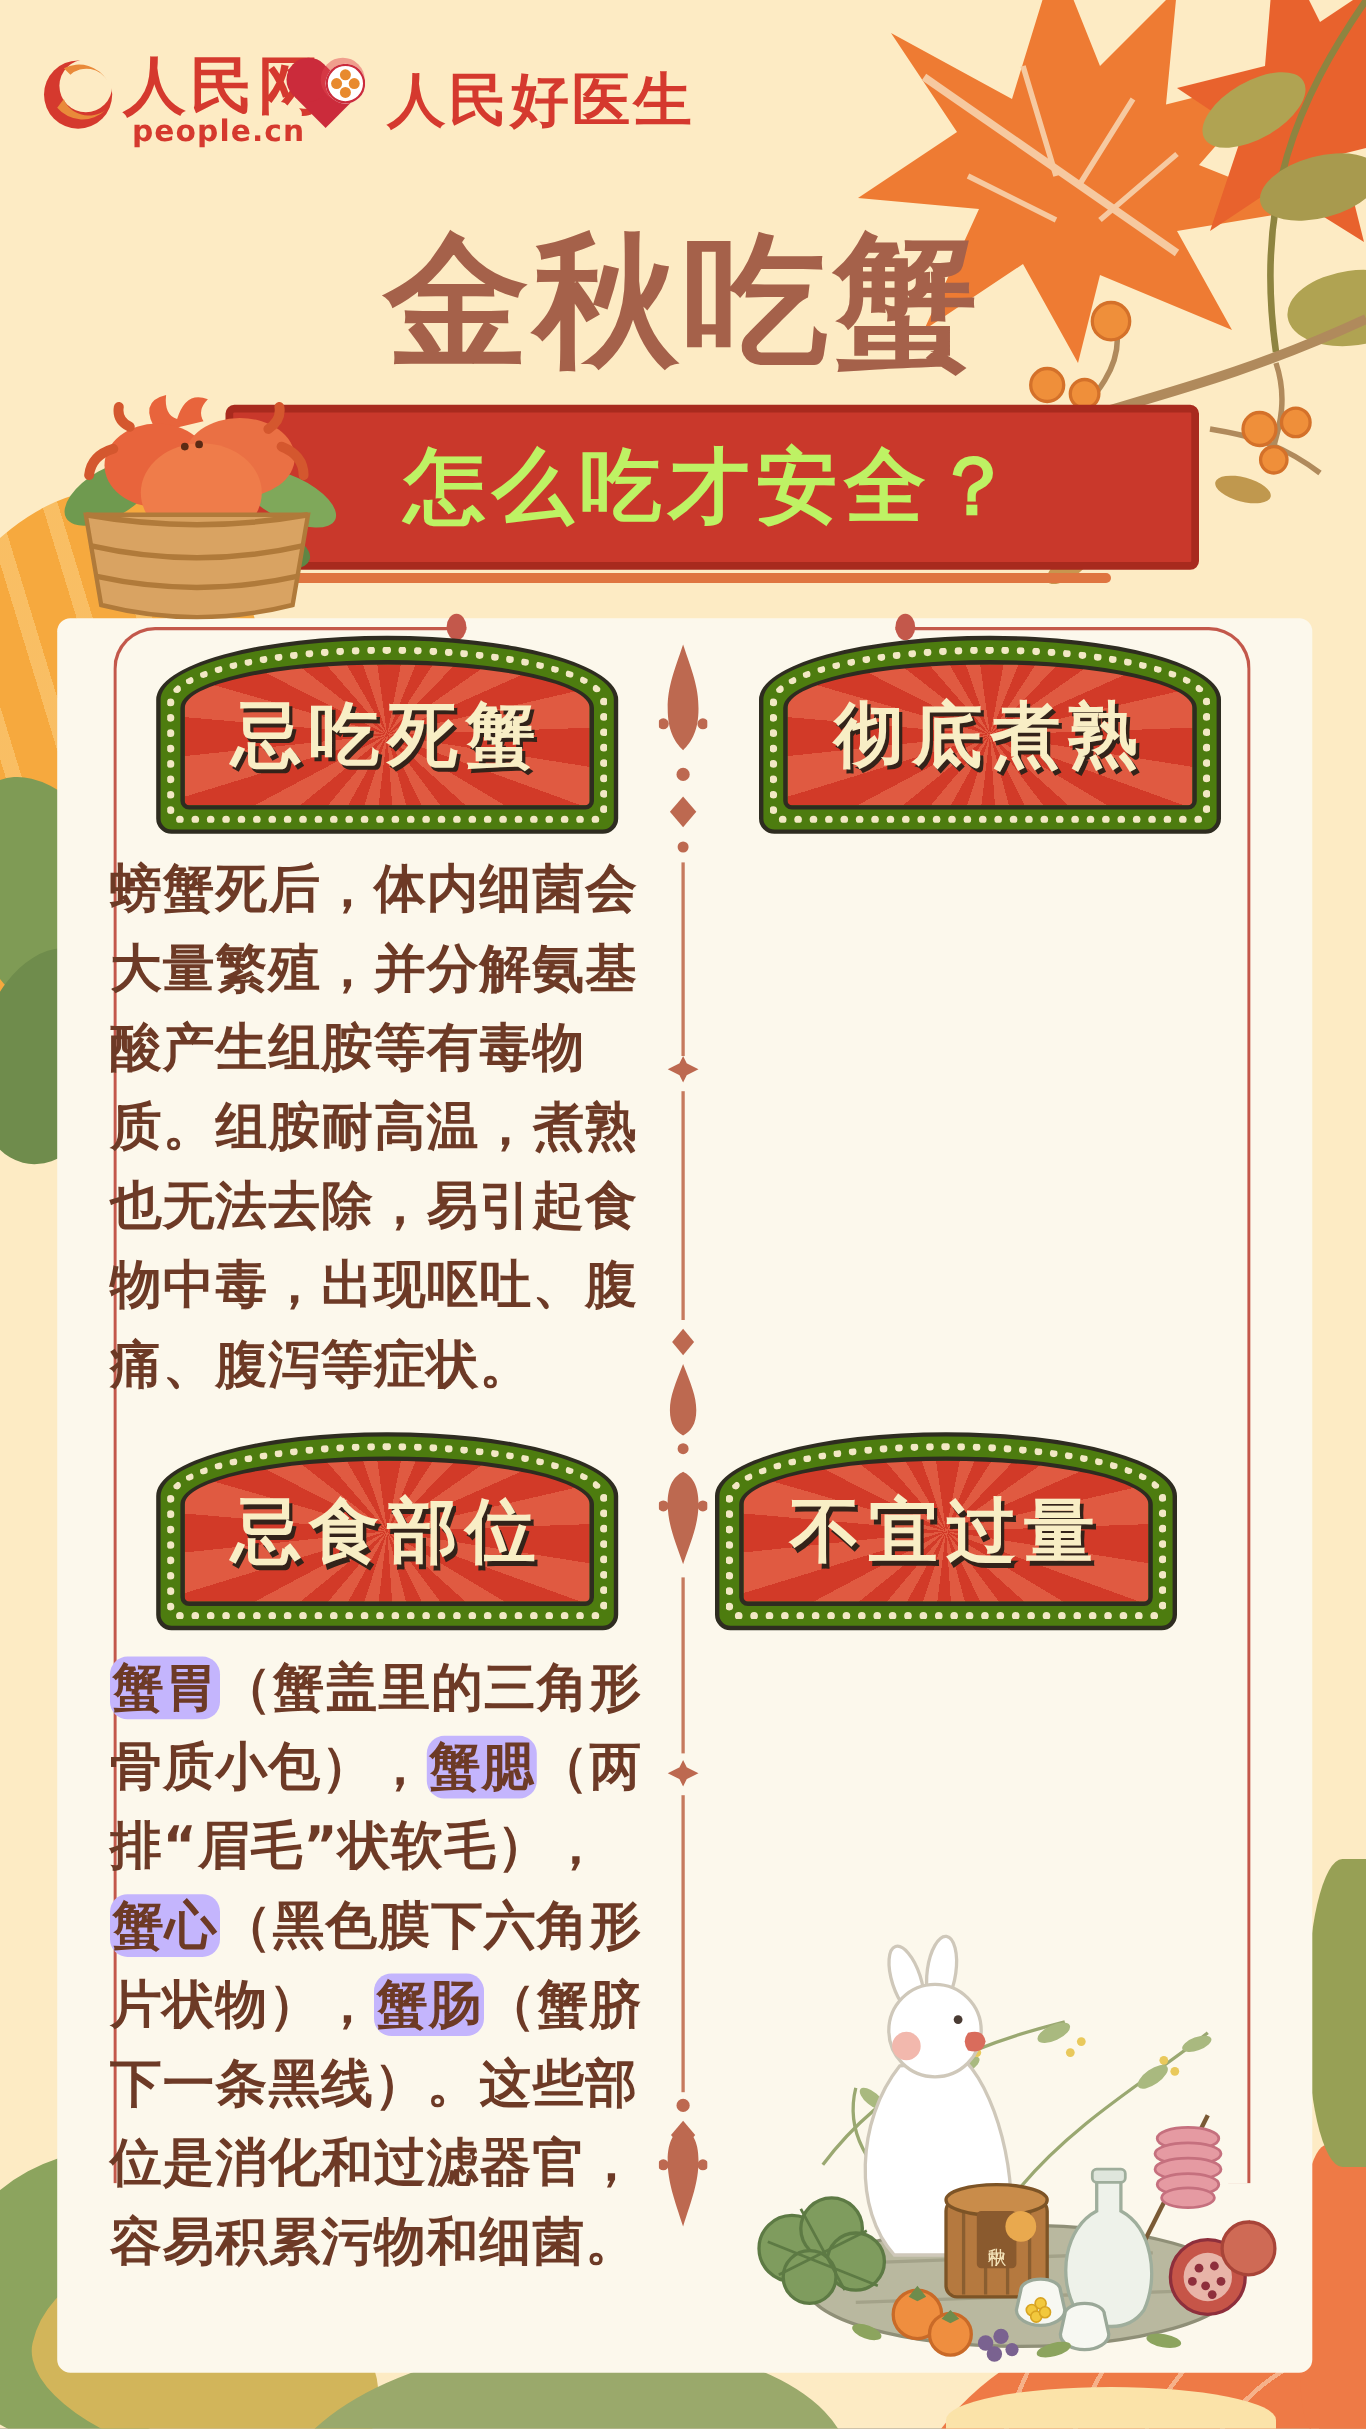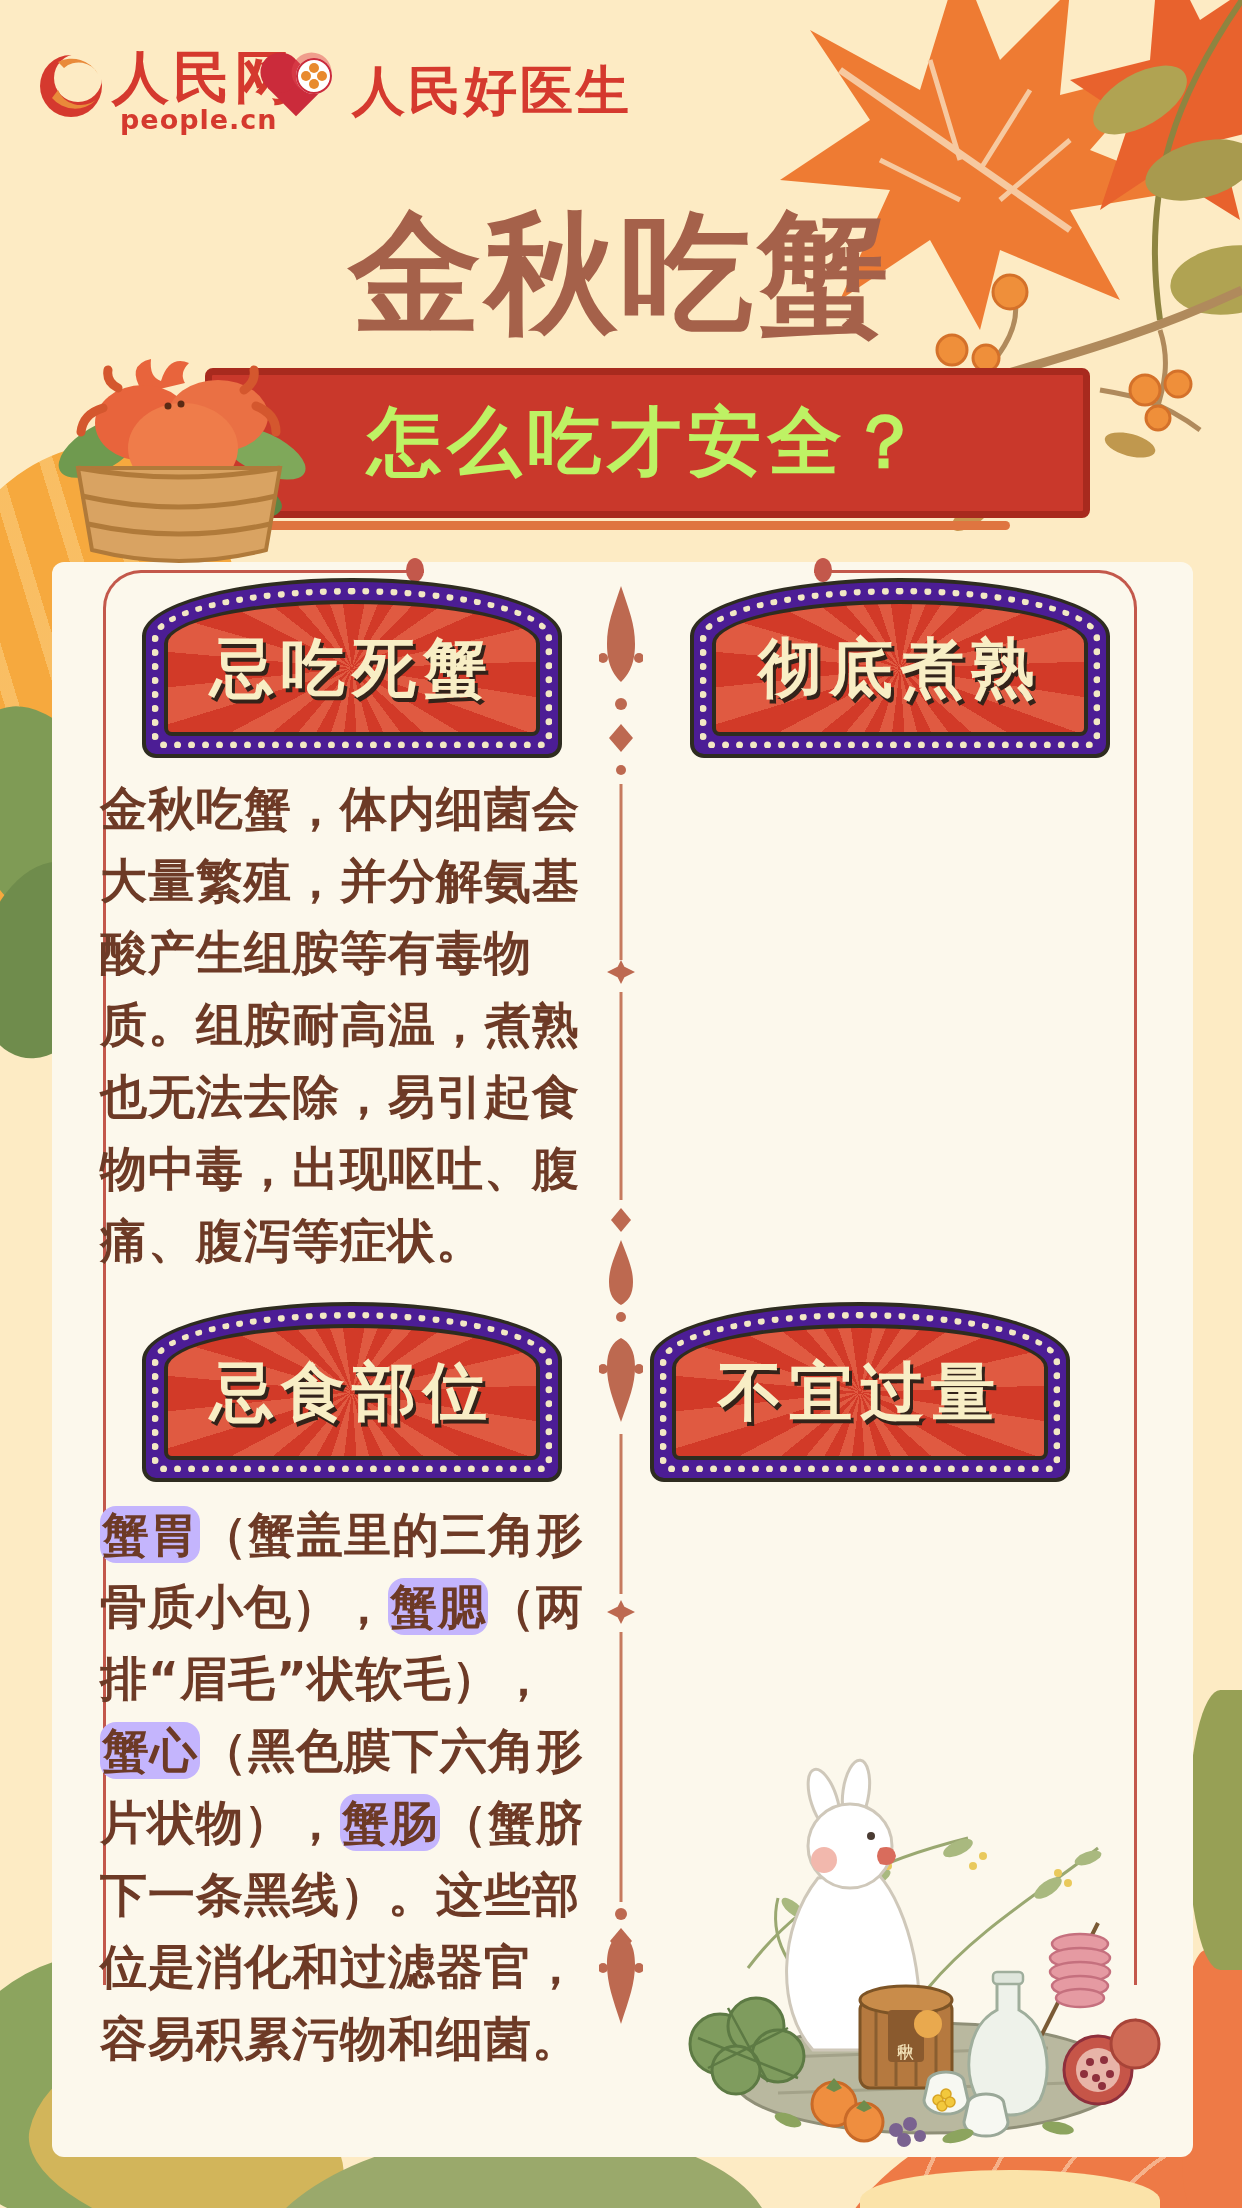--- a/index.html
+++ b/index.html
@@ -66,21 +66,21 @@
 
   
   .card{position:absolute;left:52px;top:562px;width:1141px;height:1595px;background:#fcf8ec;border-radius:12px;z-index:1;}
   .frame{position:absolute;left:103px;top:570px;width:1034px;height:1415px;z-index:2;
     border:3px solid #c3584b;border-bottom:none;border-radius:38px 38px 0 0;box-sizing:border-box;}
   .frame-dot{position:absolute;width:18px;height:24px;border-radius:50%;background:#c3584b;z-index:3;}
   .frame-gap{position:absolute;left:424px;top:566px;width:390px;height:12px;background:#fcf8ec;z-index:2;}
 
   
   .badge{position:absolute;width:420px;height:180px;z-index:4;}
-  .badge-outer{width:100%;height:100%;box-sizing:border-box;background:#4c1d95;border:4px solid #2e2c20;
+  .badge-outer{width:100%;height:100%;box-sizing:border-box;background:#4d7c0f;border:4px solid #2e2c20;
     border-radius:210px 210px 14px 14px / 58px 58px 14px 14px;padding:6px;}
   .badge-dots{width:100%;height:100%;box-sizing:border-box;border:7px dotted #f2e8c4;
     border-radius:200px 200px 10px 10px / 50px 50px 10px 10px;padding:5px;}
   .badge-red{width:100%;height:100%;box-sizing:border-box;border:4px solid #2e2c20;
     border-radius:190px 190px 8px 8px / 44px 44px 8px 8px;
     background:repeating-conic-gradient(from 0deg at 50% 50%, #d23a28 0deg 11deg, #e05a41 11deg 22deg);
     display:flex;align-items:center;justify-content:center;overflow:hidden;}
   .badge-label{font-size:64px;font-weight:900;color:#f8eec5;letter-spacing:7px;
     text-shadow:3px 4px 0 #33231a;}
 
@@ -227,21 +227,21 @@
 
   <div class="badge" style="left:142px;top:578px;">
     <div class="badge-outer">
         <div class="badge-dots">
           <div class="badge-red">
       <span class="badge-label">忌吃死蟹</span>
     </div>
         </div>
       </div>
   </div>
-  <p class="body-text" style="left:100px;top:726px;"><span>金秋吃蟹，体内细菌会大量繁殖，并分解氨基酸产生组胺等有毒物质。组胺耐高温，煮熟也无法去除，易引起食物中毒，出现呕吐、腹痛、腹泻等症状。</span></p>
+  <p class="body-text" style="left:100px;top:726px;"><span>螃蟹死后，体内细菌会大量繁殖，并分解氨基酸产生组胺等有毒物质。组胺耐高温，煮熟也无法去除，易引起食物中毒，出现呕吐、腹痛、腹泻等症状。</span></p>
 
   <div class="badge" style="left:650px;top:578px;margin-left:40px;">
     <div class="badge-outer">
         <div class="badge-dots">
           <div class="badge-red">
       <span class="badge-label">彻底煮熟</span>
     </div>
         </div>
       </div>
   </div>

